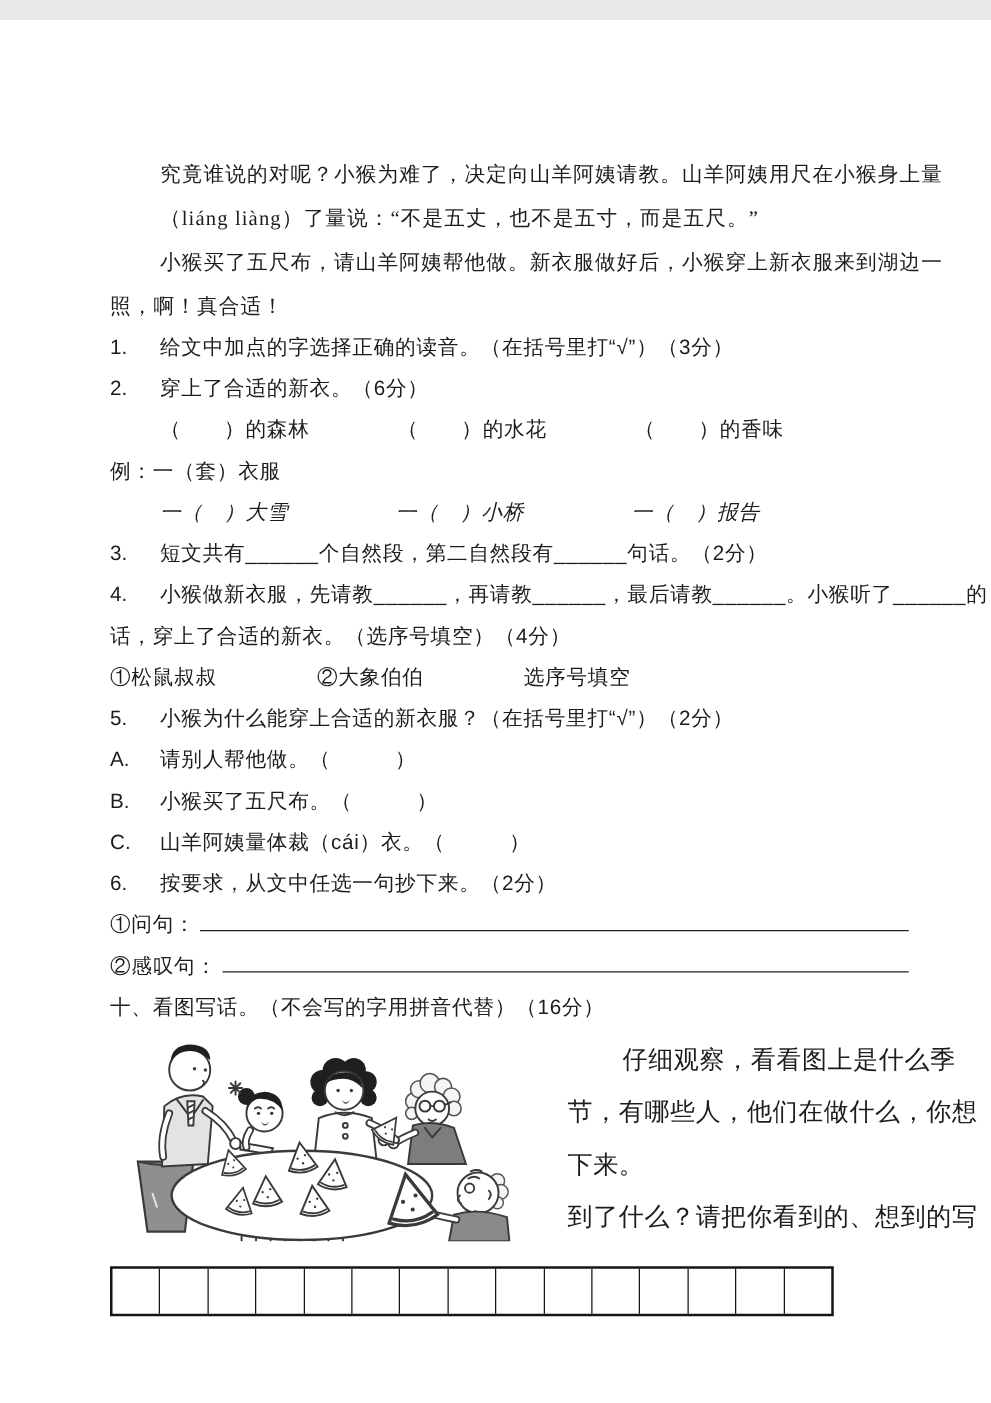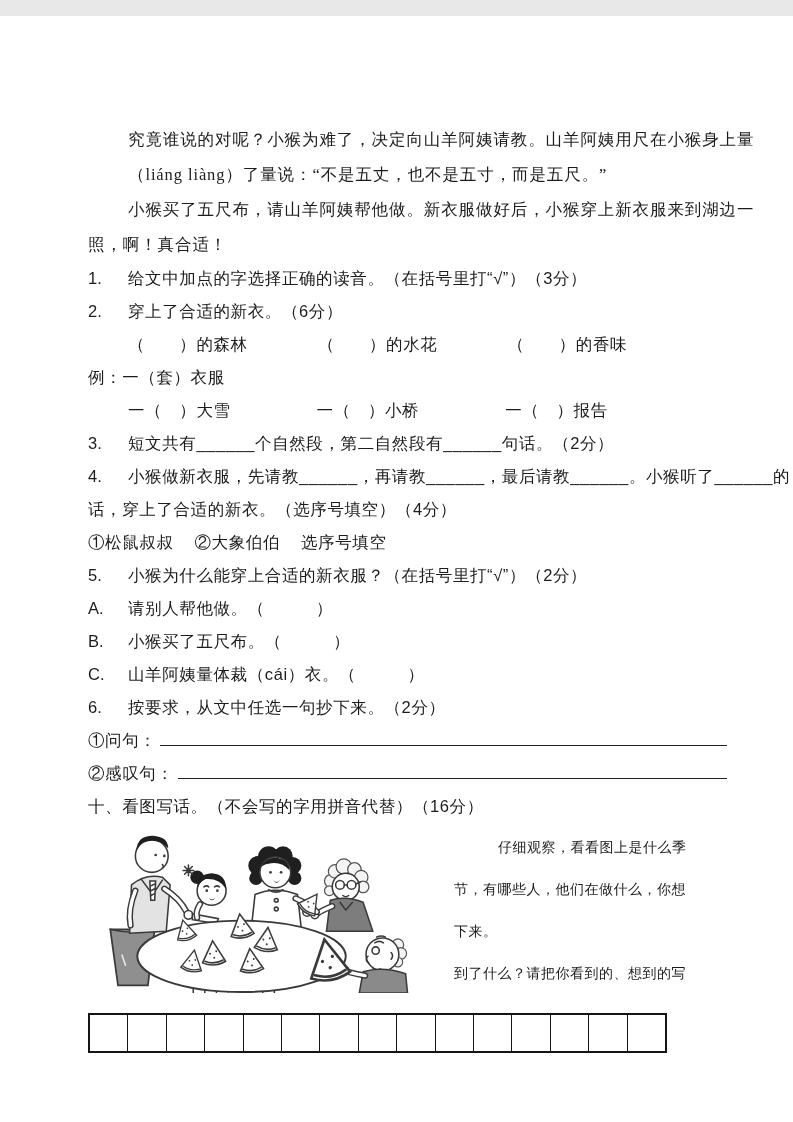--- a/index.html
+++ b/index.html
@@ -20,31 +20,31 @@
   .ind { text-indent:40px; }
 
   
   .q-line {
     font-size:16.5px; line-height:33px; letter-spacing:0.6px;
     display:flex; align-items:baseline; white-space:nowrap;
   }
   .q-num { width:40px; flex:0 0 40px; letter-spacing:0; }
   .q-text { flex:0 1 auto; }
   .fill-row { padding-left:40px; display:flex; gap:70px; }
-  .fill-row2 { padding-left:40px; display:flex; gap:86px; }
-  .opt-row { display:flex; gap:21px; }
+  .fill-row2 { padding-left:40px; display:flex; gap:86px;font-style:italic; }
+  .opt-row { display:flex; gap:80px; }
   .blank-rule { flex:1 1 auto; border-bottom:1.6px solid #222; height:1em; margin-left:4px; }
 
   
   .sec10-row { display:flex; margin-top:4px; }
   .illustration-box { width:336px; height:166px; flex:0 0 336px; }
   .observe {
     margin-left:30px; width:278px;
     font-family:"Liberation Serif", serif;
-    font-size:14px; line-height:42px; letter-spacing:0.5px;
+    font-size:20px; line-height:42px; letter-spacing:0.5px;
     white-space:nowrap;
   }
   .observe .ind2 { text-indent:44px; }
 
   
   .answer-grid {
     margin-top:18px; display:flex; width:579px; height:40px;
     border:2px solid #151515; background:#fff;
   }
   .grid-cell { flex:1 1 0; border-left:1.5px solid #151515; }

